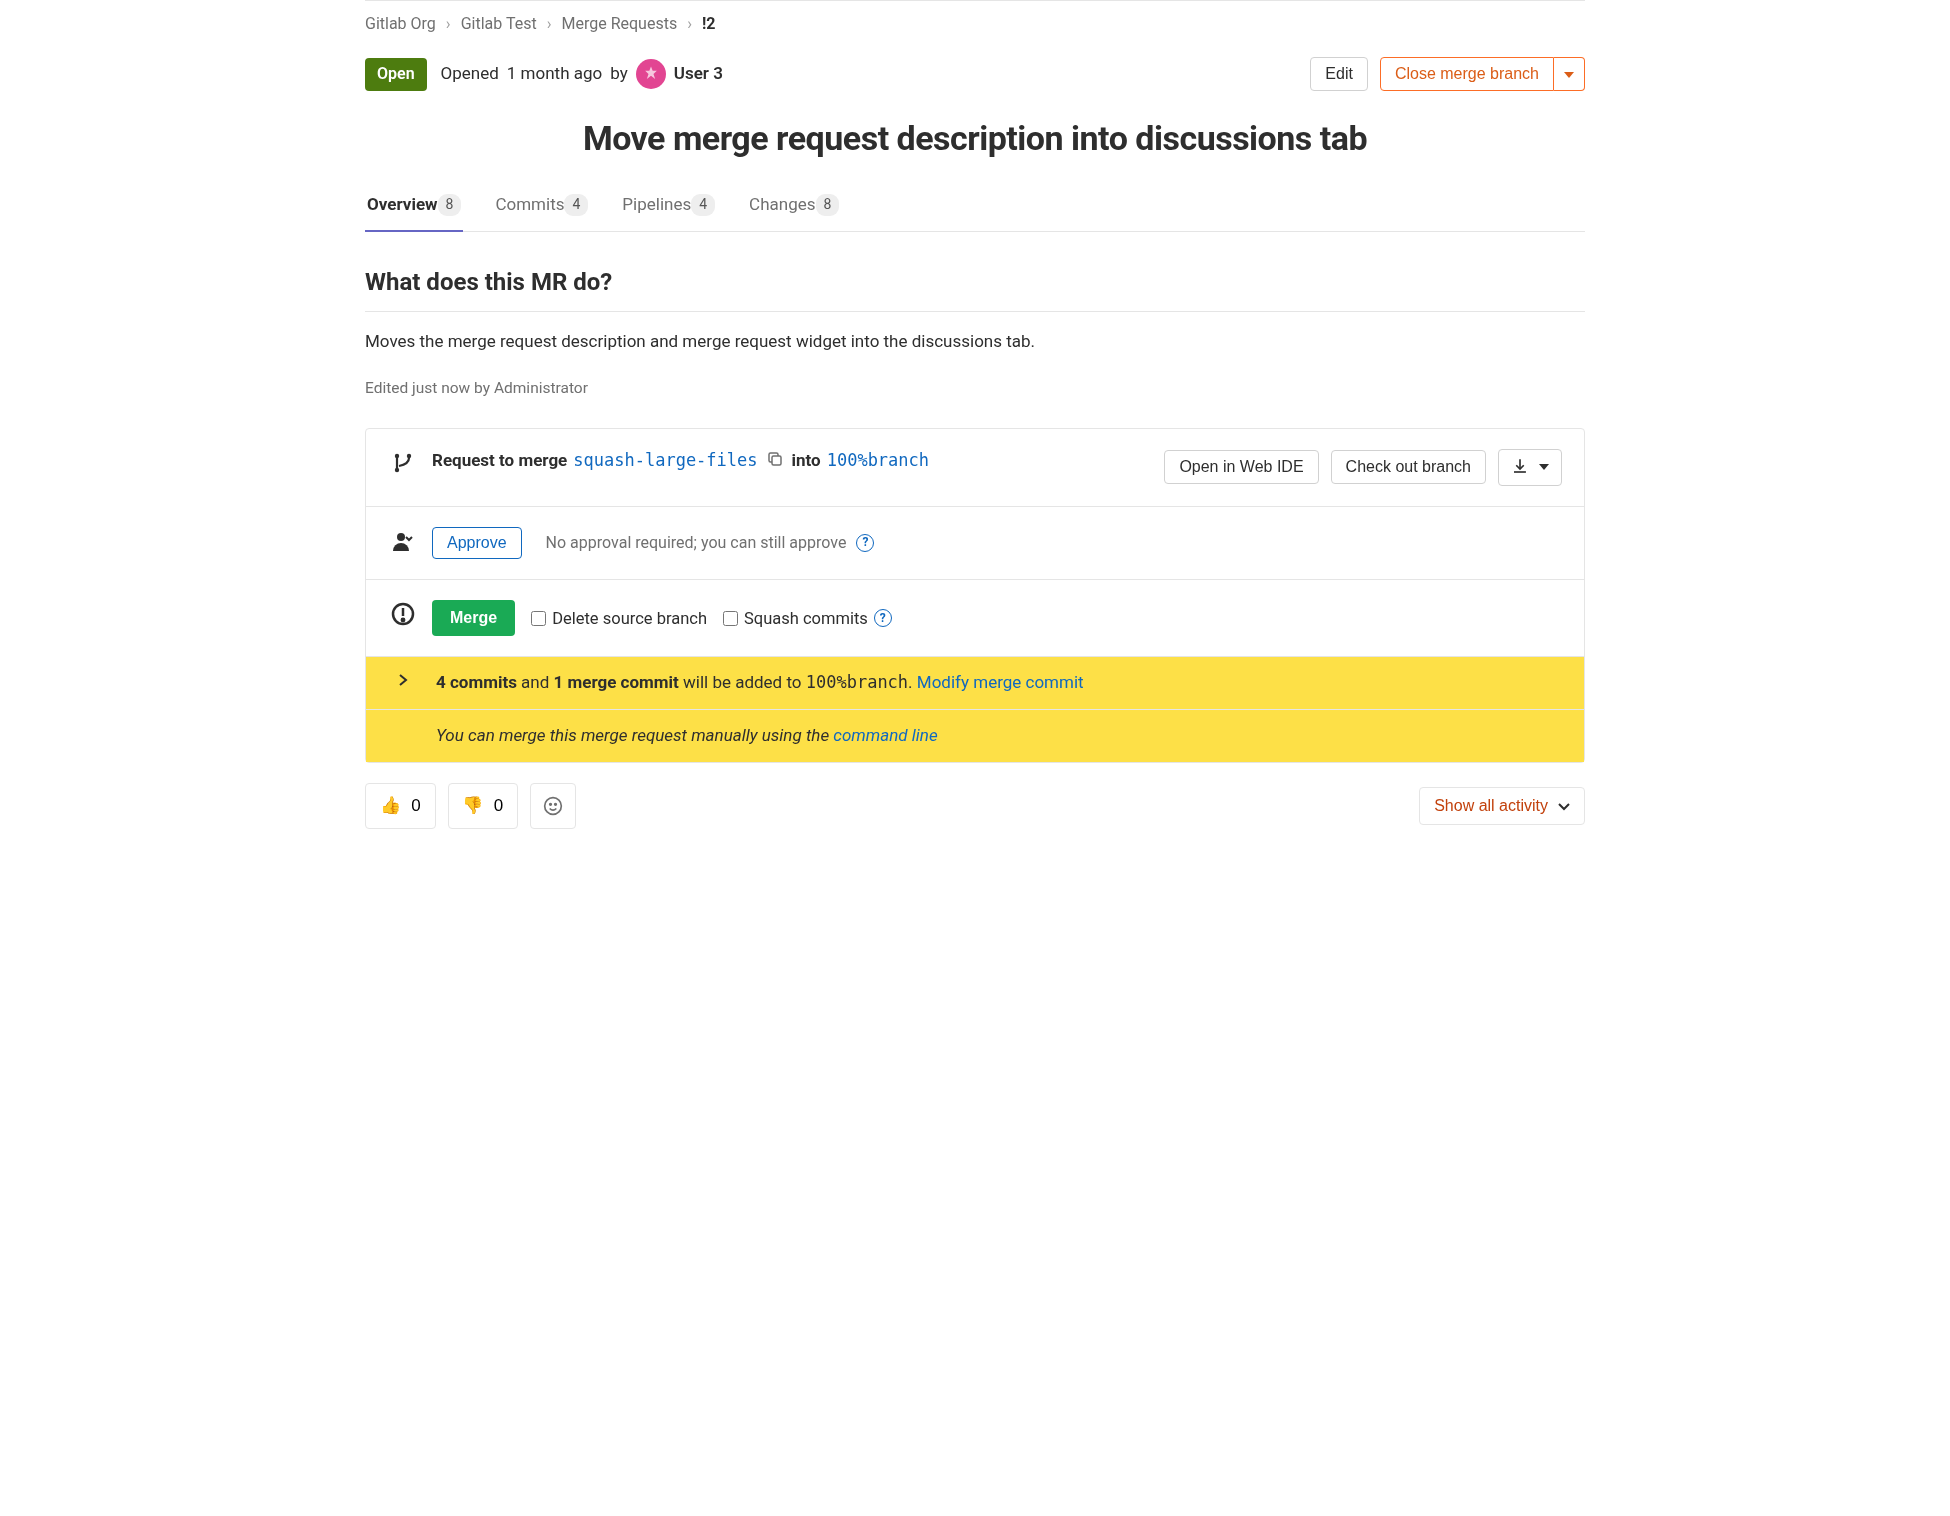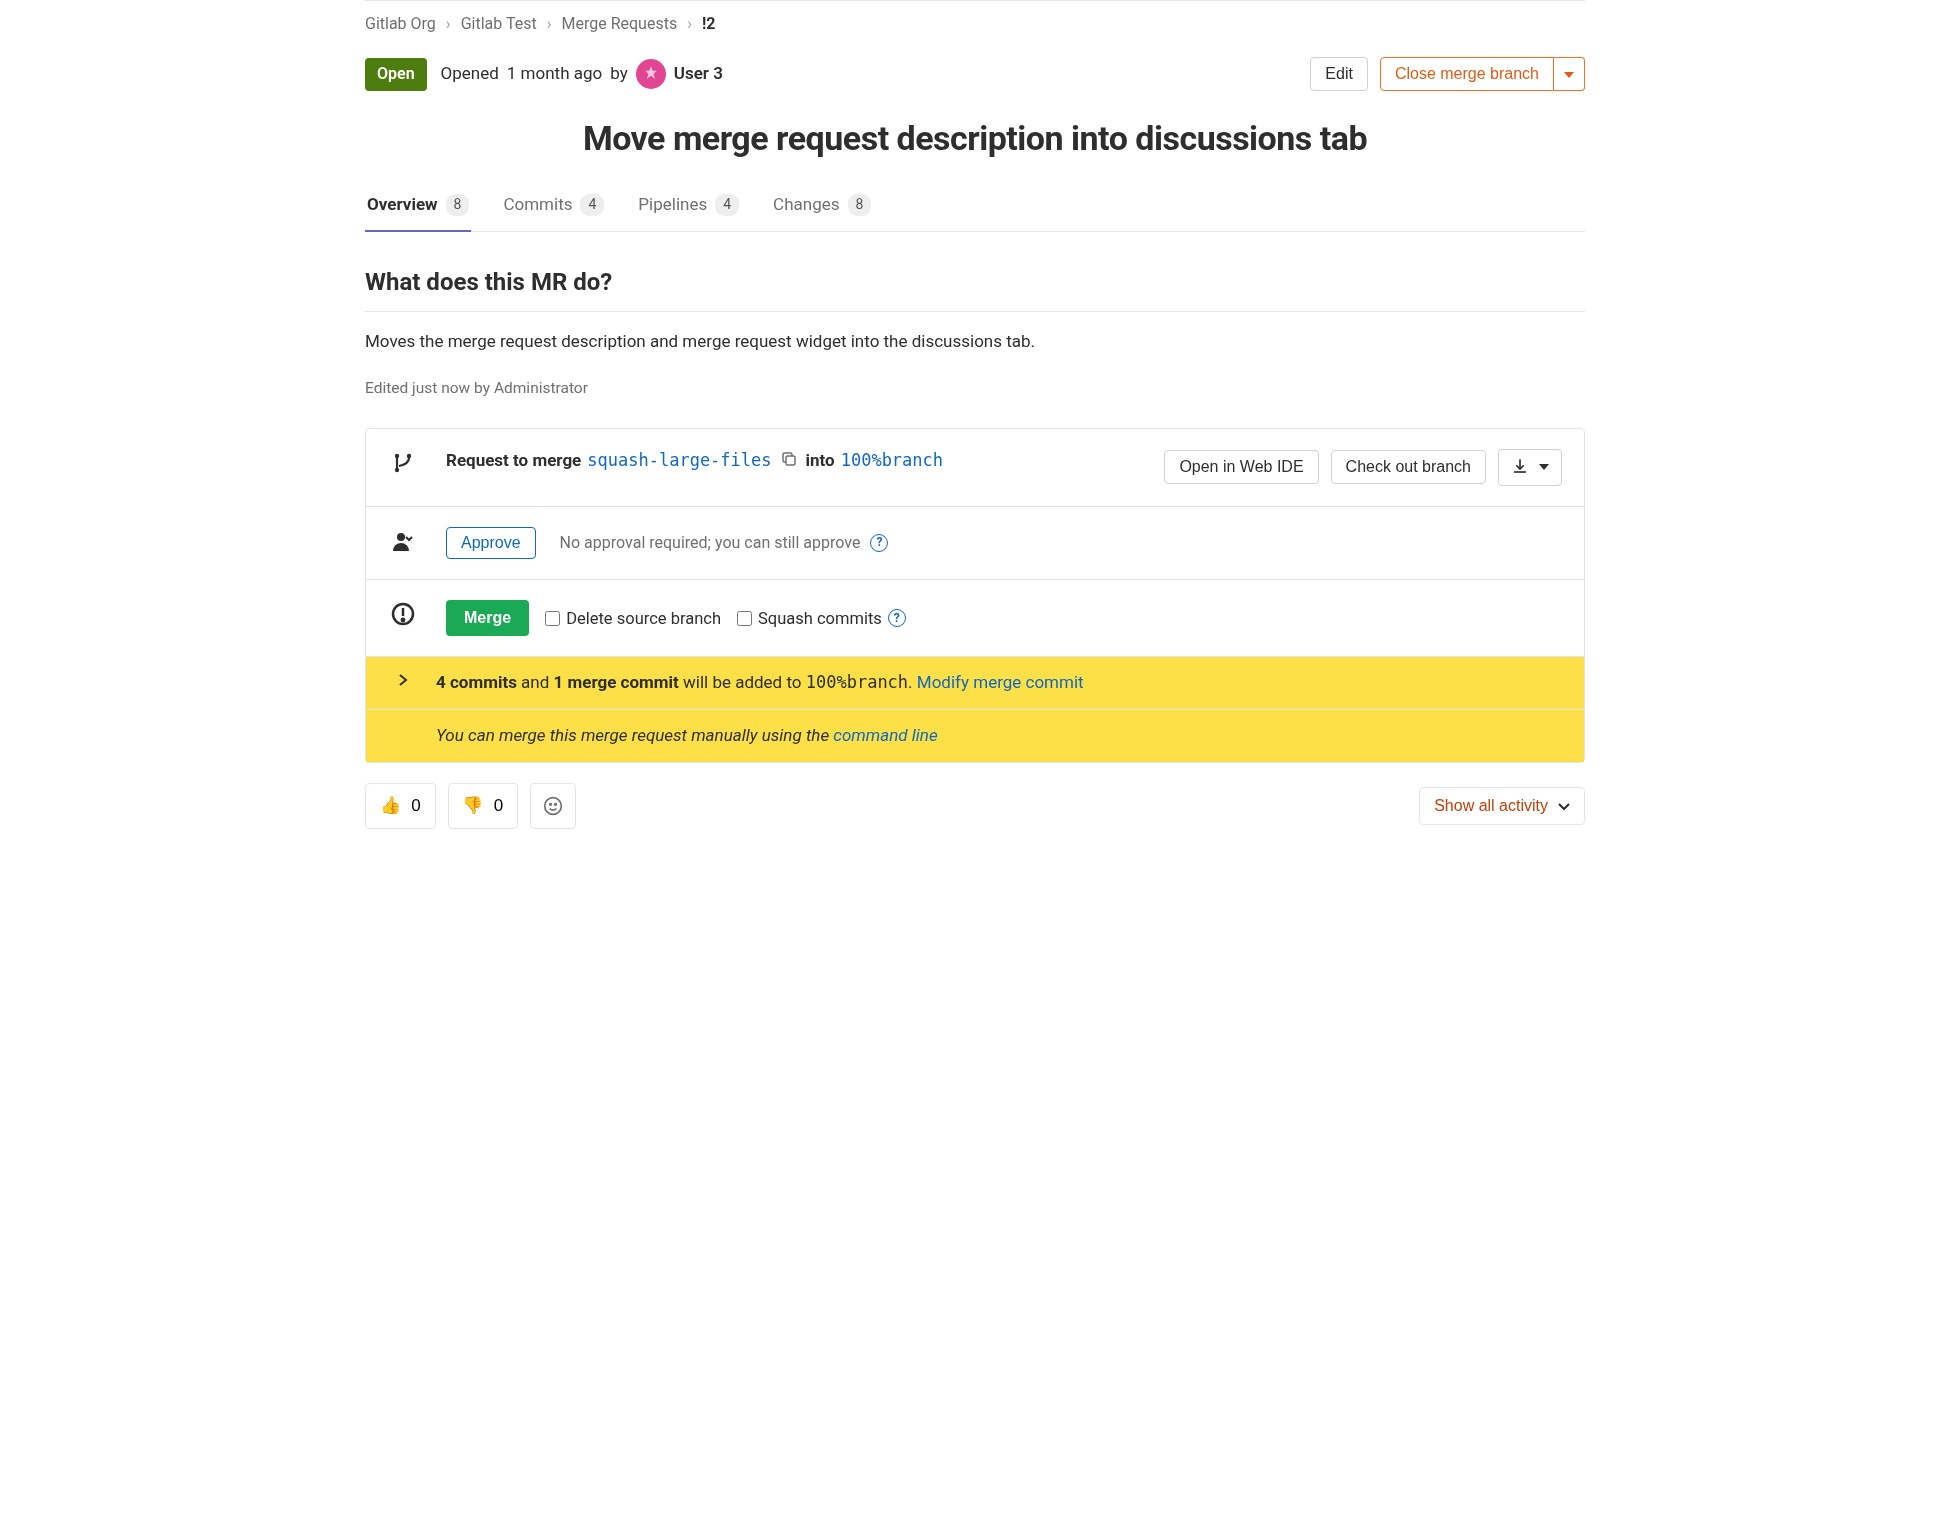--- a/index.html
+++ b/index.html
@@ -81,21 +81,21 @@
   
   .tabs {
     display: flex; gap: 30px;
     border-bottom: 1px solid #e5e5e5;
   }
   .tab {
     padding: 10px 2px 14px 2px;
     color: #707070;
     font-size: 17px;
     cursor: pointer;
-    display: flex; align-items: center; gap: 8px;
+    display: flex; align-items: center; 
     position: relative;
   }
   .tab.active { color: #2e2e2e; font-weight: 700; }
   .tab.active::after {
     content: "";
     position: absolute; left: 0; right: 0; bottom: -1px;
     height: 2px; background: #6666c4;
   }
   .tab .count {
     background: #eee; color: #555;
@@ -110,21 +110,21 @@
   .edited-note { color: #707070; font-size: 15.5px; margin-bottom: 28px; }
 
   
   .mr-widget {
     border: 1px solid #e5e5e5;
     border-radius: 4px;
   }
   .panel {
     display: flex;
     align-items: flex-start;
-    gap: 28px;
+    gap: 14px;
     padding: 20px 22px;
     border-bottom: 1px solid #e5e5e5;
     position: relative;
   }
   .panel:last-child { border-bottom: none; }
   .panel.sub { background:#fde047; padding: 14px 22px 14px 70px; display:block;}
   .panel.sub + .panel.sub { border-top: none; }
   
   .icon-col { width: 30px; display:flex; justify-content:center; padding-top:2px;}
   .icon-col svg { width: 24px; height: 24px; color: #2e2e2e; }

